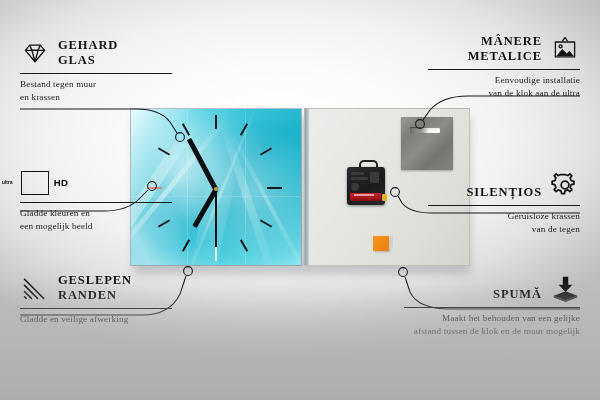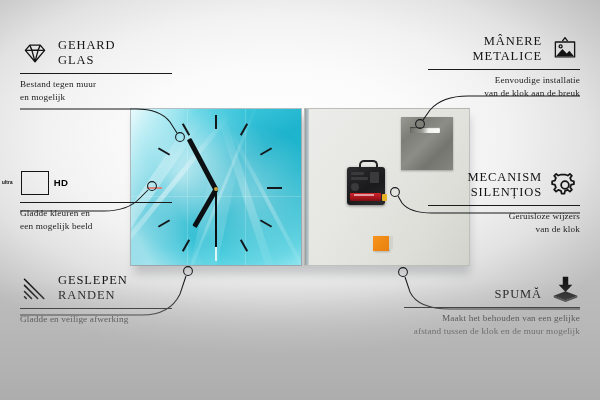--- a/index.html
+++ b/index.html
@@ -72,21 +72,21 @@
   .battery-txt{position:absolute;left:4px;bottom:5px;width:20px;height:2px;background:rgba(255,255,255,.55);}
 
   .foam{position:absolute;left:68px;bottom:14px;width:16px;height:15px;
     background:linear-gradient(135deg,#f7941e,#e8800d);box-shadow:1px 1px 2px rgba(0,0,0,.22);}
   .foam-side{position:absolute;left:84px;bottom:16px;width:4px;height:13px;background:rgba(210,210,205,.9);}
 
   
   .callout{position:absolute;}
   .ico{width:30px;height:30px;flex:0 0 30px;display:flex;align-items:center;justify-content:center;}
   .head{display:flex;align-items:center;gap:8px;}
-  .title{font-size:12.5px;letter-spacing:.9px;color:#141414;line-height:1.22;font-weight:400;text-transform:uppercase;}
+  .title{font-size:12.5px;letter-spacing:.9px;color:#141414;line-height:1.22;font-weight:700;text-transform:uppercase;}
   .rule{height:1px;background:#1b1b1b;margin-top:4px;}
   .desc{font-size:9.2px;line-height:1.42;color:#1d1d1d;margin-top:4px;letter-spacing:.15px;}
   .left .head{justify-content:flex-start;}
   .left .title{text-align:left;}
   .left .desc{text-align:left;}
   .right .head{justify-content:flex-end;flex-direction:row;}
   .right .title{text-align:right;}
   .right .desc{text-align:right;}
 
   svg.lead{position:absolute;left:0;top:0;width:600px;height:400px;pointer-events:none;}
@@ -195,21 +195,21 @@
             <path d="M5 13 L27 13"></path>
               <path d="M10 7 L12.5 13 L16 26"></path>
             <path d="M22 7 L19.5 13 L16 26"></path>
               <path d="M12.5 13 L19.5 13"></path>
           </g>
         </svg>
       </span>
       <span class="title"><span>GEHARD</span><br><span>GLAS</span></span>
     </div>
     <div class="rule"></div>
-    <div class="desc"><span>Bestand tegen muur</span><br><span>en mogelijk</span></div>
+    <div class="desc"><span>Bestand tegen muur</span><br><span>en krassen</span></div>
   </div>
 
   <div class="callout left" style="left:20px;top:168px;width:152px;">
     <div class="head">
       <span class="ico">
         <span class="hdbox">
           <span class="u">ultra</span>
           <span class="h">HD</span>
         </span>
       </span>
@@ -244,37 +244,37 @@
           <g fill="none" stroke="#141414" stroke-width="1.5" stroke-linejoin="round">
             <path d="M13 7 L16 3 L19 7"></path>
             <rect x="5" y="8" width="22" height="17"></rect>
             <circle cx="11" cy="13" r="1.7"></circle>
             <path d="M6 24 L13 16 L18 21 L21 18 L26 24 Z" fill="#141414" stroke="none"></path>
           </g>
         </svg>
       </span>
     </div>
     <div class="rule"></div>
-    <div class="desc"><span>Eenvoudige installatie</span><br><span>van de klok aan de breuk</span></div>
+    <div class="desc"><span>Eenvoudige installatie</span><br><span>van de klok aan de ultra</span></div>
   </div>
 
   <div class="callout right" style="left:428px;top:170px;width:152px;">
     <div class="head">
-      <span class="title"><span>MECANISM</span><br><span>SILENȚIOS</span></span>
+      <span class="title"><br><span>SILENȚIOS</span></span>
       <span class="ico">
         <svg viewBox="0 0 32 32" width="28" height="28">
           <g fill="none" stroke="#141414" stroke-width="2" stroke-linejoin="round">
             <path d="M16 4 l3.2 1.2 2.4-2 2.3 2.3 -2 2.4 1.2 3.2 3.1 .6 0 3.3 -3.1 .6 -1.2 3.2 2 2.4 -2.3 2.3 -2.4-2 -3.2 1.2 -.6 3.1 -3.3 0 -.6-3.1 -3.2-1.2 -2.4 2 -2.3-2.3 2-2.4 -1.2-3.2 -3.1-.6 0-3.3 3.1-.6 1.2-3.2 -2-2.4 2.3-2.3 2.4 2 3.2-1.2 z"></path>
             <circle cx="16" cy="16" r="4.4"></circle>
           </g>
         </svg>
       </span>
     </div>
     <div class="rule"></div>
-    <div class="desc"><span>Geruisloze wijzers</span><br><span>van de klok</span></div>
+    <div class="desc"><span>Geruisloze krassen</span><br><span>van de tegen</span></div>
   </div>
 
   <div class="callout right" style="left:404px;top:272px;width:176px;">
     <div class="head">
       <span class="title"><br><span>SPUMĂ</span></span>
       <span class="ico">
         <svg viewBox="0 0 32 32" width="29" height="29">
           <g fill="#141414">
             <path d="M13 4 h6 v9 h4.5 L16 21 L8.5 13 H13 Z"></path>
             <path d="M16 20 L29 25 L16 30 L3 25 Z" opacity="0.92"></path>

